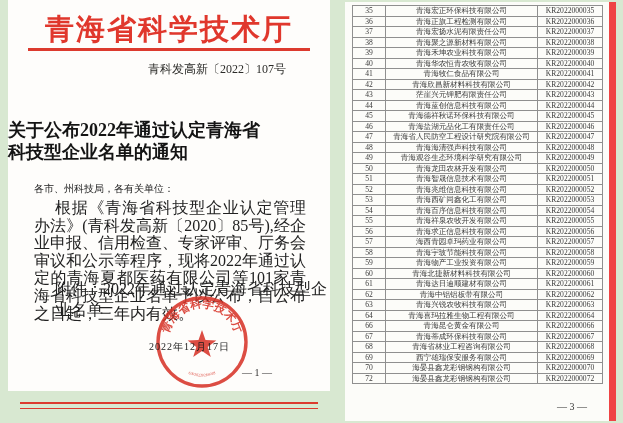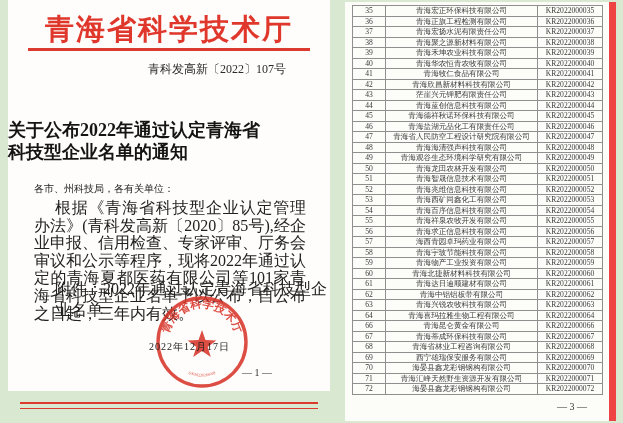--- a/index.html
+++ b/index.html
@@ -286,25 +286,20 @@
     <td>西宁雄瑞保安服务有限公司</td>
     <td>KR2022000069</td>
   </tr>
 
   <tr>
     <td>70</td>
     <td>海晏县鑫龙彩钢钢构有限公司</td>
     <td>KR2022000070</td>
   </tr>
 
-  <tr>
-    <td>71</td>
-    <td>青海汇峰天然野生资源开发有限公司</td>
-    <td>KR2022000071</td>
-  </tr>
 
   <tr>
     <td>72</td>
     <td>海晏县鑫龙彩钢钢构有限公司</td>
     <td>KR2022000072</td>
   </tr>
 </tbody>
     </table>
     <div class="pageno-3">— 3 —</div>
   </div>

